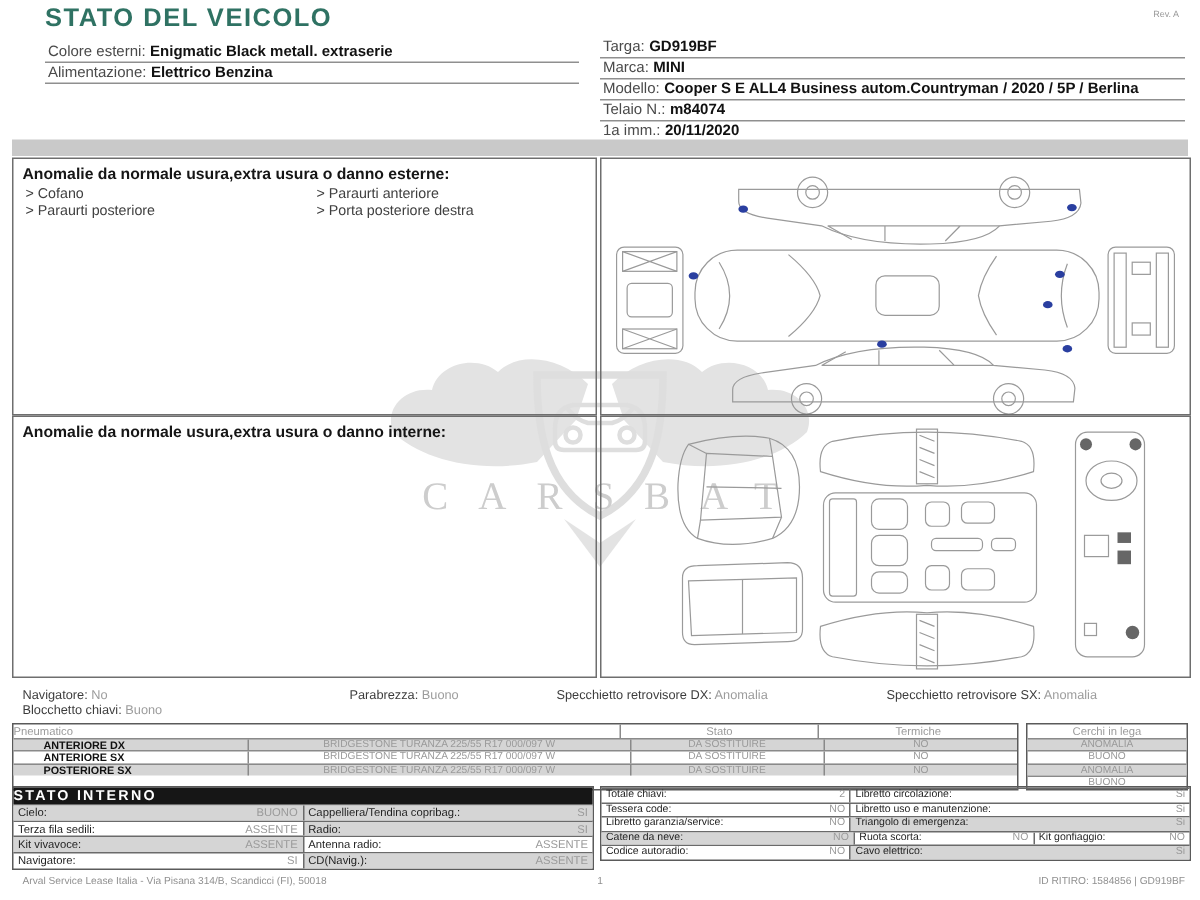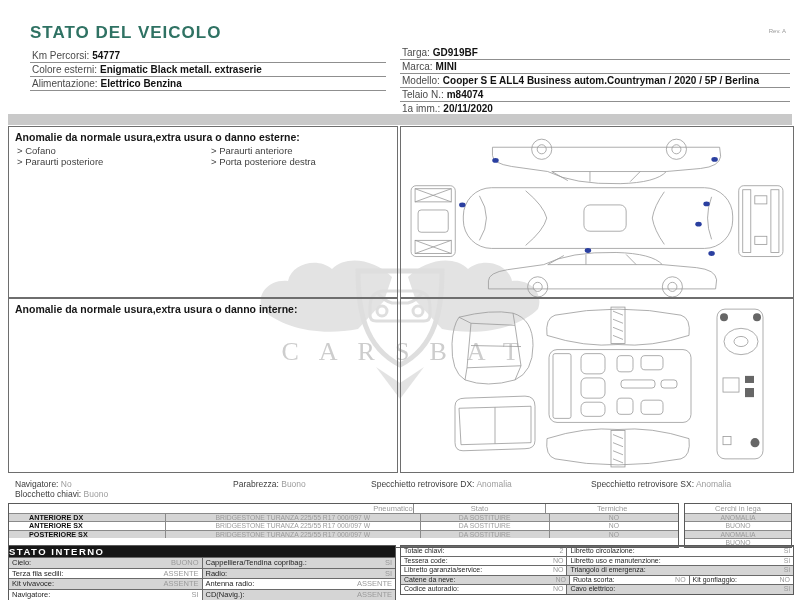--- a/index.html
+++ b/index.html
@@ -1,18 +1,18 @@
 <!DOCTYPE html>
 <html><head>
 <meta charset="utf-8">
 <style>
   html,body{margin:0;padding:0;background:#fff;}
   .page{position:relative;width:800px;height:600px;background:#fff;overflow:hidden;
         font-family:"Liberation Sans",sans-serif;color:#1a1a1a;}
-  .abs{position:absolute;margin-top:21px;}
+  .abs{position:absolute;}
 
   
   .title{left:30px;top:2px;font-size:17px;font-weight:bold;letter-spacing:1px;color:#2f7263;}
   .rev{right:14px;top:7px;font-size:6px;color:#9a9a9a;}
   .info-col{font-size:10px;line-height:11px;}
   .info-left{left:30px;top:28px;width:356px;}
   .info-right{left:400px;top:25px;width:390px;}
   .info-row{border-bottom:1px solid #8f8f8f;padding:1px 2px 1px 2px;min-height:10px;}
   .info-row .lab{color:#4a4a4a;margin-right:3px;}
   .info-row .val{font-weight:bold;color:#111;}
@@ -40,21 +40,21 @@
   .summary{font-size:8.5px;white-space:nowrap;}
   .summary .lab{color:#3c3c3c;}
   .summary .val{color:#9c9c9c;}
 
   
   .tyre-wrap{left:8px;top:482px;width:784px;display:flex;font-size:6.8px;}
   .tyre-main{width:669px;border:1px solid #5a5a5a;}
   .t-row{display:flex;border-top:1px solid #8a8a8a;height:7.4px;line-height:7.4px;}
   .t-row:first-child{border-top:none;height:9px;line-height:9px;}
   .t-row > div{overflow:hidden;white-space:nowrap;}
-  .h-pneu{width:405px;text-align:right;color:#9a9a9a;font-size:7.5px;}
+  .h-pneu{width:405px;text-align:left;color:#9a9a9a;font-size:7.5px;}
   .h-stato,.h-term{width:132px;text-align:center;color:#9a9a9a;font-size:7.5px;border-left:1px solid #8a8a8a;}
   .c-pos{width:140px;font-weight:bold;font-size:7.2px;color:#111;padding-left:20px;}
   .c-tyre{width:261px;text-align:center;color:#9a9a9a;border-left:1px solid #8a8a8a;}
   .c-stato,.c-term{width:132px;text-align:center;color:#9a9a9a;border-left:1px solid #8a8a8a;}
   .tyre-main .t-row:nth-child(2),.tyre-main .t-row:nth-child(4){background:#d5d5d5;}
   .tyre-cerchi{margin-left:5px;width:110px;border:1px solid #5a5a5a;}
   .c-head{height:9px;line-height:9px;text-align:center;color:#9a9a9a;font-size:7.5px;}
   .c-val{height:7.4px;line-height:7.4px;text-align:center;color:#9a9a9a;border-top:1px solid #8a8a8a;}
   .tyre-cerchi .c-val:nth-child(2),.tyre-cerchi .c-val:nth-child(4){background:#d5d5d5;}
 
@@ -109,21 +109,20 @@
           <circle cx="188" cy="62" r="5"></circle>
       </g>
     </svg>
     <div class="wm-text">CARSBAT</div>
   </div>
 
   <div class="abs title">STATO DEL VEICOLO</div>
   <div class="abs rev">Rev. A</div>
 
   <div class="abs info-col info-left">
-    <div class="info-row"><span class="lab">Km Percorsi:</span><span class="val">54777</span></div>
     <div class="info-row"><span class="lab">Colore esterni:</span><span class="val">Enigmatic Black metall. extraserie</span></div>
     <div class="info-row"><span class="lab">Alimentazione:</span><span class="val">Elettrico Benzina</span></div>
   </div>
 
   <div class="abs info-col info-right">
     <div class="info-row"><span class="lab">Targa:</span><span class="val">GD919BF</span></div>
     <div class="info-row"><span class="lab">Marca:</span><span class="val">MINI</span></div>
     <div class="info-row"><span class="lab">Modello:</span><span class="val">Cooper S E ALL4 Business autom.Countryman / 2020 / 5P / Berlina</span></div>
     <div class="info-row"><span class="lab">Telaio N.:</span><span class="val">m84074</span></div>
     <div class="info-row"><span class="lab">1a imm.:</span><span class="val">20/11/2020</span></div>

